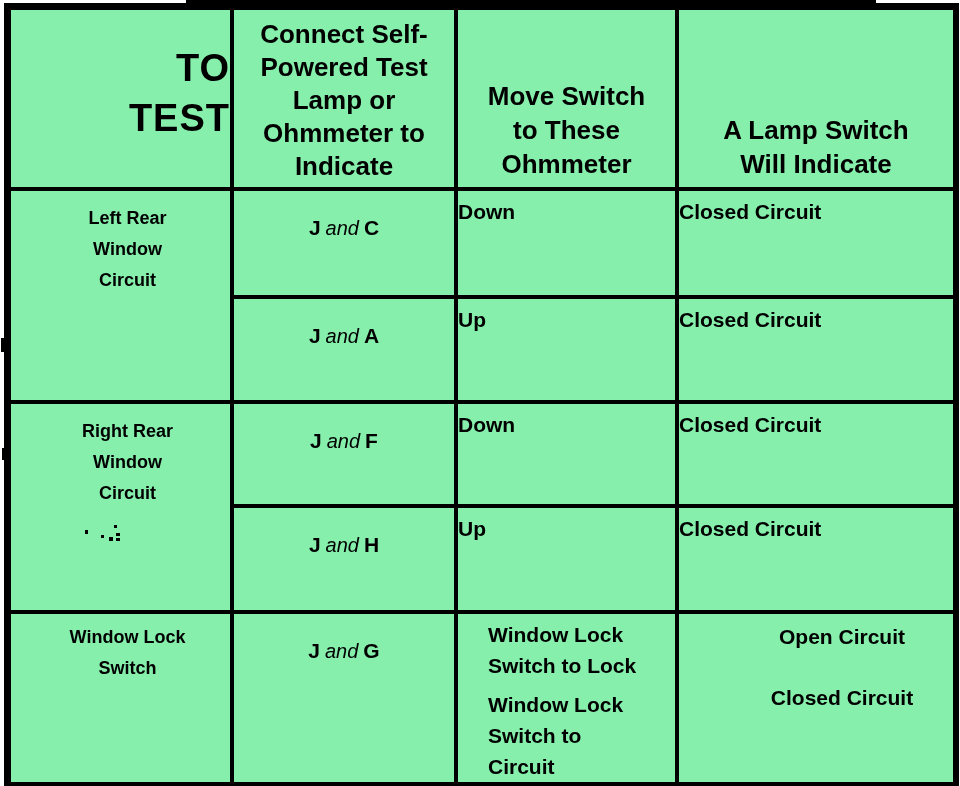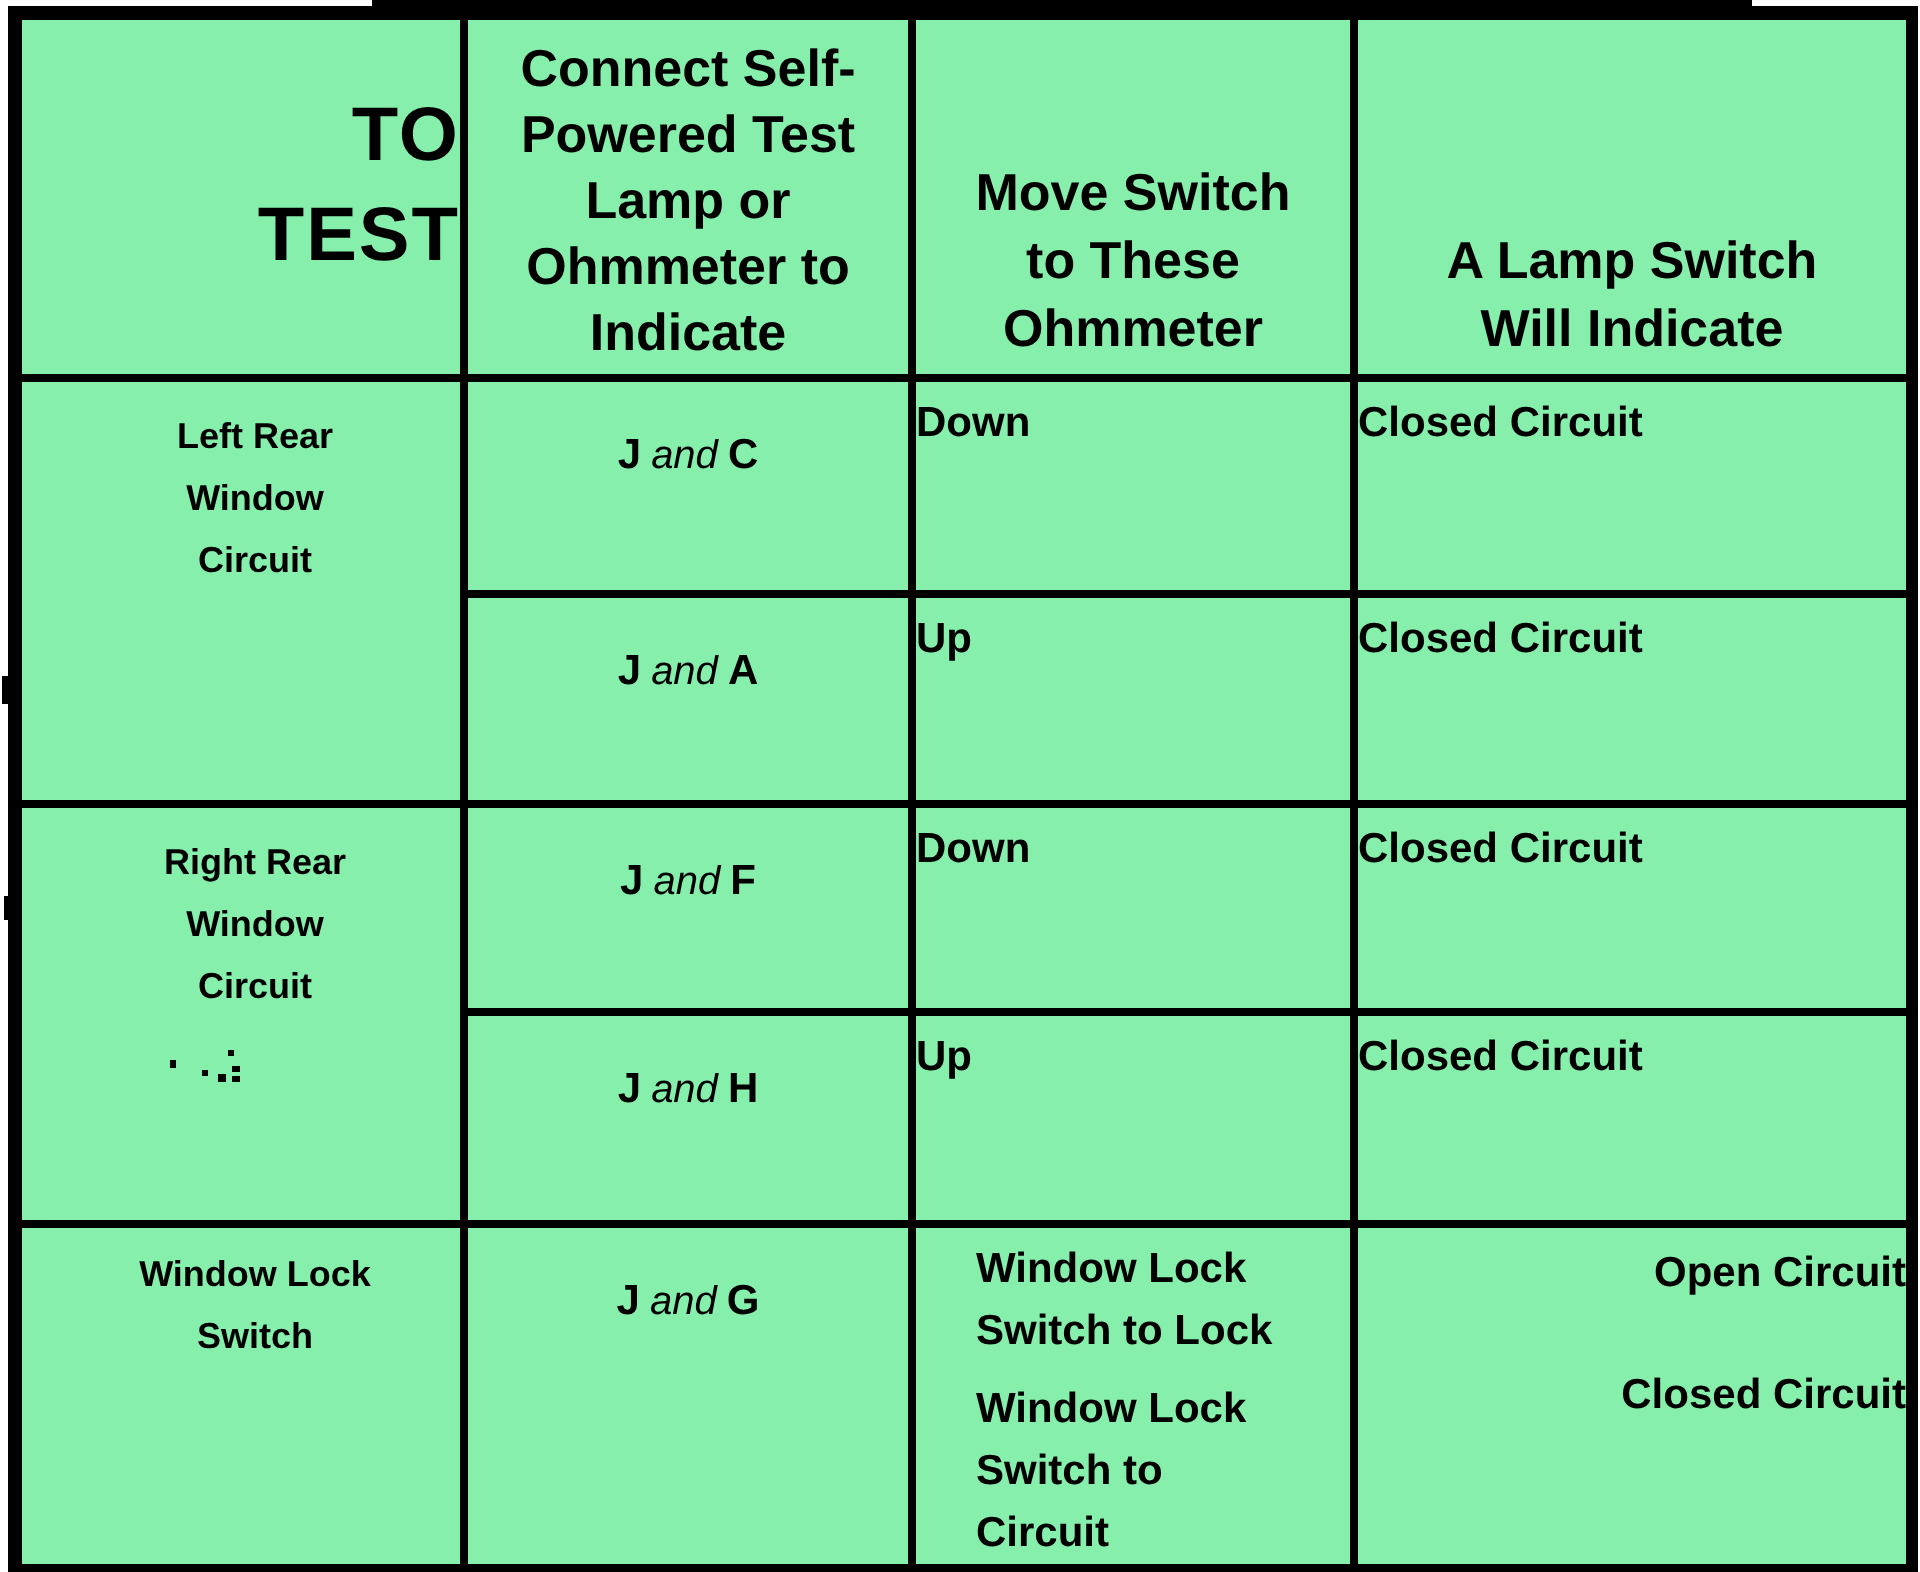--- a/index.html
+++ b/index.html
@@ -24,21 +24,21 @@
         font-size:26px;line-height:34px;padding-bottom:6px;}
   .ln{display:block;}
   
   td.test{vertical-align:top;text-align:center;font-size:18px;line-height:31px;
           padding:12px 6px 0 20px;position:relative;}
   td.term{vertical-align:top;text-align:center;font-size:21px;padding-top:25px;}
   td.term .conj{font-style:italic;font-weight:500;font-size:20px;margin:0 5px;}
   td.pos,td.res{vertical-align:top;text-align:left;font-size:21px;padding-top:9px;}
   td.pos-multi{vertical-align:top;text-align:left;font-size:21px;line-height:31px;
                padding:5px 0 0 30px;}
-  td.res-multi{vertical-align:top;text-align:right;font-size:21px;line-height:31px;
+  td.res-multi{vertical-align:top;text-align:center;font-size:21px;line-height:31px;
                padding:7px 0 0 52px;}
   td.pos-multi p,td.res-multi p{margin:0;}
   td.pos-multi p + p{margin-top:8px;}
   td.res-multi p + p{margin-top:30px;}
   
   tr.r-head{height:182px;}
   tr.r1a{height:108px;} tr.r1b{height:105px;}
   tr.r2a{height:104px;} tr.r2b{height:106px;}
   tr.r3{height:161px;}
   

